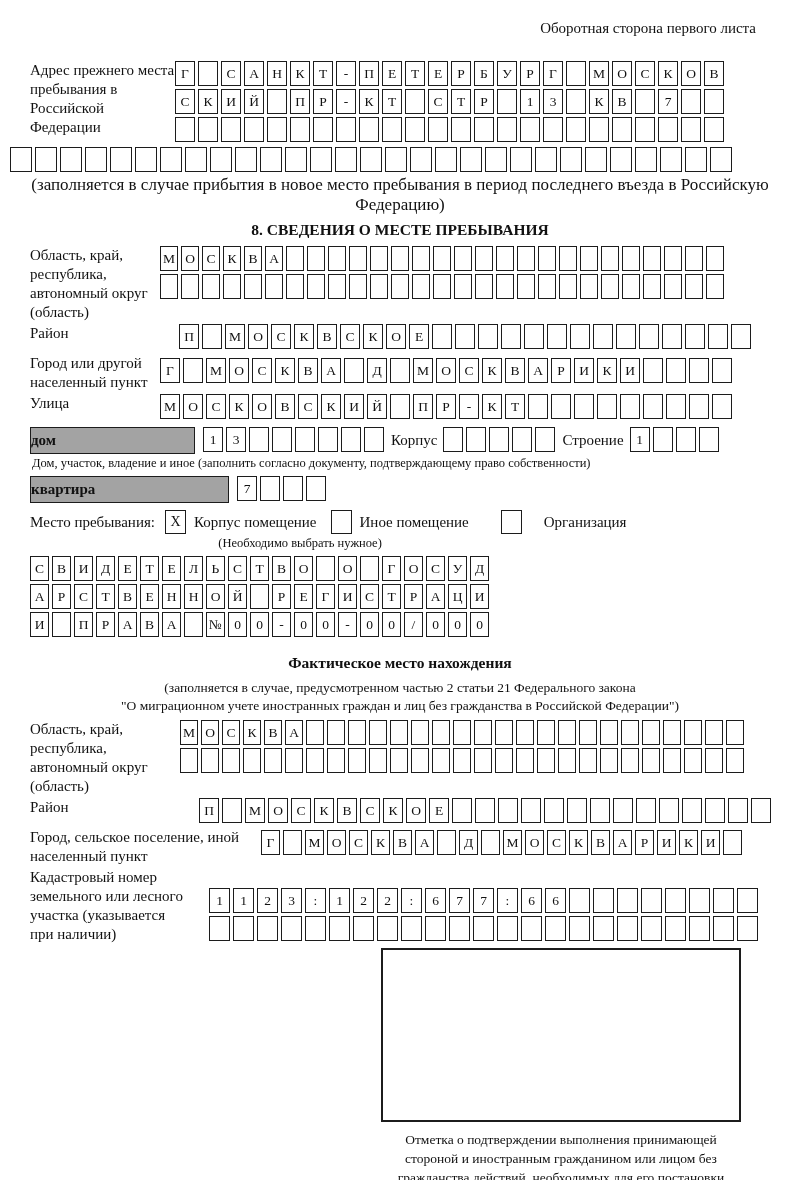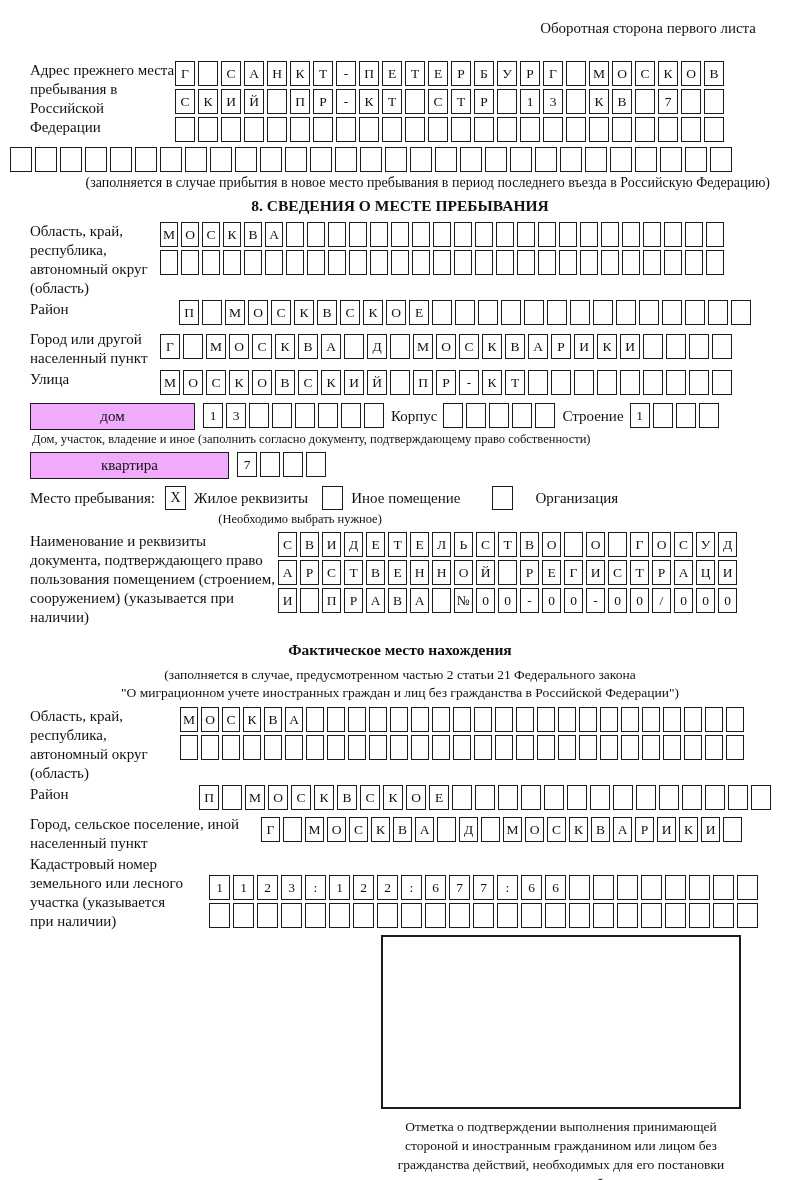--- a/index.html
+++ b/index.html
@@ -26,26 +26,26 @@
     text-align:center;line-height:23px;vertical-align:top;background:#fff;color:#111;
   }
   .cg24 .cell{width:18px;}
   .cg29 .cell{width:20px;}
   .cg27 .cell{width:16px;}
   .cg25 .cell{width:18px;}
   .cg21 .cell{width:17px;}
   .cg23 .cell{width:19px;}
   .cg22 .cell{width:17px;}
   .fullrow{margin-left:-20px;margin-top:1px;}
-  .note{font-size:14px;text-align:right;margin:2px 0 6px 0;}
+  .note{font-size:17px;text-align:center;margin:2px 0 6px 0;}
   .sectitle{font-size:15.5px;font-weight:bold;text-align:center;margin:6px 0 7px 0;}
   .subnote{font-size:13.5px;text-align:center;line-height:18px;}
   .bigbox{
     display:inline-block;border:1.5px solid #1c1c1c;height:25px;line-height:25px;
-    text-align:center;font-size:15px;vertical-align:top;background:#f0abfc;
+    text-align:left;font-size:15px;vertical-align:top;background:#a3a3a3;font-weight:bold;
   }
   .houserow{display:flex;align-items:flex-start;margin:5px 0 1px 0;}
   .inl-lbl{font-size:15px;line-height:27px;flex:none;padding:0 6px 0 4px;}
   .caption{font-size:12.5px;margin:0 0 5px 2px;}
   .stayrow{display:flex;align-items:center;margin:6px 0 2px 0;}
   .checkbox{
     display:inline-block;width:19px;height:22px;border:1.5px solid #1c1c1c;
     text-align:center;line-height:22px;font-size:14px;flex:none;background:#fff;
   }
   .optlbl{font-size:15px;padding:0 14px 0 8px;}
@@ -110,30 +110,29 @@
   <div class="caption">Дом, участок, владение и иное (заполнить согласно документу, подтверждающему право собственности)</div>
 
   <div class="houserow">
     <span class="bigbox" style="width:197px;margin-right:8px;">квартира</span>
     <span class="cellrow cg24"><span class="cell">7</span><span class="cell"></span><span class="cell"></span><span class="cell"></span></span>
   </div>
 
   <div class="stayrow">
     <span class="staylbl">Место пребывания:</span>
     <span class="checkbox">X</span>
-    <span class="optlbl">Жилое реквизиты</span>
+    <span class="optlbl">Корпус помещение</span>
     <span class="checkbox"></span>
     <span class="optlbl">Иное помещение</span>
     <span class="checkbox" style="margin-left:18px;"></span>
     <span class="optlbl" style="padding-left:22px;">Организация</span>
   </div>
   <div class="choosenote">(Необходимо выбрать нужное)</div>
 
   <div class="frow">
-    <div class="lbl w245">Наименование и реквизиты документа, подтверждающего право пользования помещением (строением, сооружением) (указывается при наличии)</div>
     <div class="cellcol">
       <div class="cellrow cg21"><span class="cell">С</span><span class="cell">В</span><span class="cell">И</span><span class="cell">Д</span><span class="cell">Е</span><span class="cell">Т</span><span class="cell">Е</span><span class="cell">Л</span><span class="cell">Ь</span><span class="cell">С</span><span class="cell">Т</span><span class="cell">В</span><span class="cell">О</span><span class="cell"></span><span class="cell">О</span><span class="cell"></span><span class="cell">Г</span><span class="cell">О</span><span class="cell">С</span><span class="cell">У</span><span class="cell">Д</span></div>
       <div class="cellrow cg21"><span class="cell">А</span><span class="cell">Р</span><span class="cell">С</span><span class="cell">Т</span><span class="cell">В</span><span class="cell">Е</span><span class="cell">Н</span><span class="cell">Н</span><span class="cell">О</span><span class="cell">Й</span><span class="cell"></span><span class="cell">Р</span><span class="cell">Е</span><span class="cell">Г</span><span class="cell">И</span><span class="cell">С</span><span class="cell">Т</span><span class="cell">Р</span><span class="cell">А</span><span class="cell">Ц</span><span class="cell">И</span></div>
       <div class="cellrow cg21"><span class="cell">И</span><span class="cell"></span><span class="cell">П</span><span class="cell">Р</span><span class="cell">А</span><span class="cell">В</span><span class="cell">А</span><span class="cell"></span><span class="cell">№</span><span class="cell">0</span><span class="cell">0</span><span class="cell">-</span><span class="cell">0</span><span class="cell">0</span><span class="cell">-</span><span class="cell">0</span><span class="cell">0</span><span class="cell">/</span><span class="cell">0</span><span class="cell">0</span><span class="cell">0</span></div>
     </div>
   </div>
 
   <div class="sectitle" style="margin-top:14px;">Фактическое место нахождения</div>
   <div class="subnote">(заполняется в случае, предусмотренном частью 2 статьи 21 Федерального закона</div>
   <div class="subnote" style="margin-bottom:5px;">"О миграционном учете иностранных граждан и лиц без гражданства в Российской Федерации")</div>

